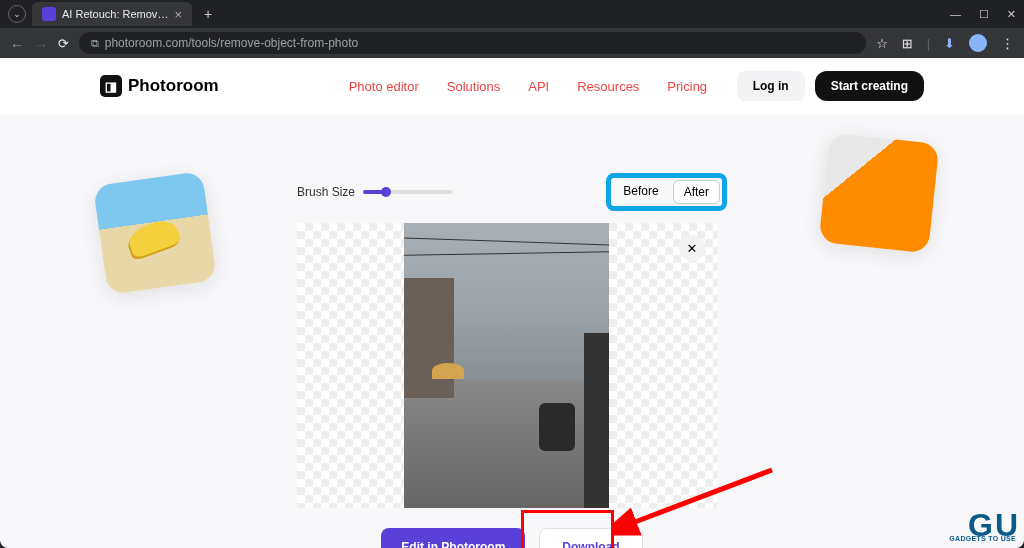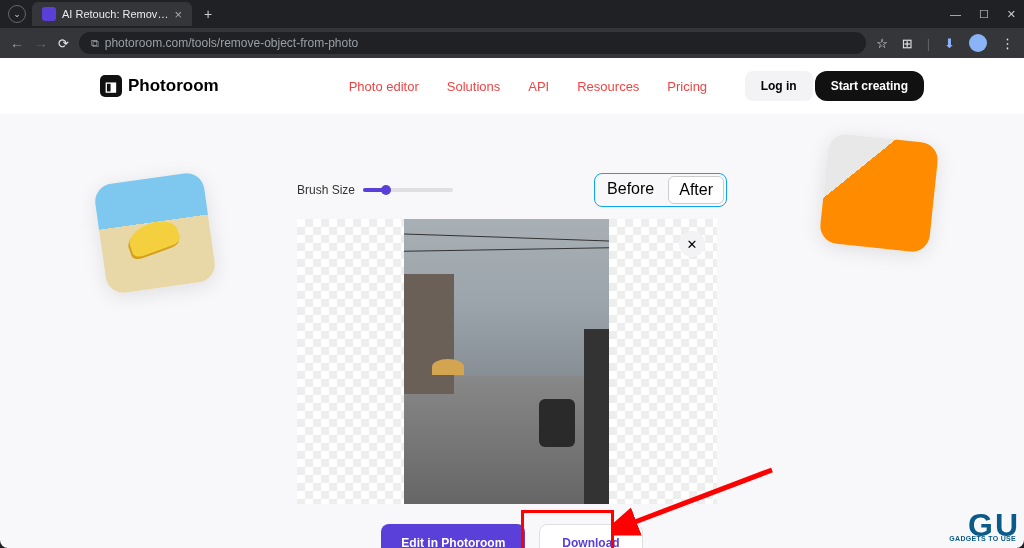--- a/index.html
+++ b/index.html
@@ -26,38 +26,38 @@
 .lock-icon { font-size: 11px; }
 .addr-icons { display: flex; gap: 14px; color: #e8eaed; font-size: 13px; align-items: center; }
 .profile-dot { width: 18px; height: 18px; border-radius: 50%; background: #8ab4f8; }
 
 
 .page { background: #f8f8fa; height: calc(100% - 58px); position: relative; overflow: hidden; border-radius: 0 0 8px 8px; }
 .page-header { background: #fff; height: 56px; display: flex; align-items: center; padding: 0 100px; }
 .logo { display: flex; align-items: center; gap: 6px; font-weight: 700; font-size: 17px; }
 .logo-icon { width: 22px; height: 22px; background: #111; border-radius: 5px; display: flex; align-items: center; justify-content: center; color: #fff; font-size: 13px; font-weight: bold; }
 .nav-menu { display: flex; gap: 28px; margin-left: 130px; font-size: 13px; color: #ef4444; }
-.header-actions { margin-left: auto; display: flex; gap: 2px; }
+.header-actions { margin-left: auto; display: flex; gap: 10px; }
 .login-btn { background: #f3f3f5; border: none; border-radius: 8px; padding: 8px 16px; font-size: 12px; font-weight: 600; cursor: pointer; }
 .create-btn { background: #111; color: #fff; border: none; border-radius: 12px; padding: 8px 16px; font-size: 12px; font-weight: 600; cursor: pointer; }
 
 
 .deco { position: absolute; width: 110px; height: 110px; border-radius: 18px; background: linear-gradient(135deg, #87ceeb, #f4d03f); box-shadow: 0 4px 20px rgba(0,0,0,0.1); }
 .deco.left { top: 120px; left: 100px; transform: rotate(-8deg); background: linear-gradient(to bottom, #7ec8f0 40%, #e8d8a8 40%); }
 .deco.left::after { content: ''; position: absolute; width: 50px; height: 28px; background: #f4d03f; border-radius: 50% 50% 20% 20%; top: 45px; left: 28px; transform: rotate(-12deg); box-shadow: -2px 2px 0 #d4a017; }
 .deco.right { top: 80px; right: 90px; transform: rotate(6deg); background: linear-gradient(135deg, #e8e8e8 30%, #ff8c00 30%); }
 
 
 .editor { position: absolute; left: 297px; top: 115px; width: 430px; }
 .editor-controls { display: flex; align-items: center; justify-content: space-between; margin-bottom: 12px; }
 .brush { display: flex; align-items: center; gap: 8px; font-size: 12px; color: #333; }
 .slider { width: 90px; height: 4px; background: #e0e0e0; border-radius: 2px; position: relative; }
 .slider::before { content: ''; position: absolute; width: 22px; height: 4px; background: #5b3fd9; border-radius: 2px; }
 .slider::after { content: ''; position: absolute; width: 10px; height: 10px; background: #5b3fd9; border-radius: 50%; left: 18px; top: -3px; }
-.toggle { display: flex; border: 1px solid #0ea5e9; border-radius: 8px; overflow: hidden; font-size: 16px; }
+.toggle { display: flex; border: 5px solid #0ea5e9; border-radius: 8px; overflow: hidden; font-size: 12px; }
 .toggle span { padding: 6px 12px; cursor: pointer; }
 .toggle .active { background: #fff; border: 1px solid #ccc; border-radius: 6px; margin: 2px; padding: 4px 10px; }
 
 .canvas { width: 420px; height: 285px; position: relative; background-image:
   linear-gradient(45deg, #eee 25%, transparent 25%),
   linear-gradient(-45deg, #eee 25%, transparent 25%),
   linear-gradient(45deg, transparent 75%, #eee 75%),
   linear-gradient(-45deg, transparent 75%, #eee 75%);
   background-size: 16px 16px;
   background-position: 0 0, 0 8px, 8px -8px, -8px 0px;

